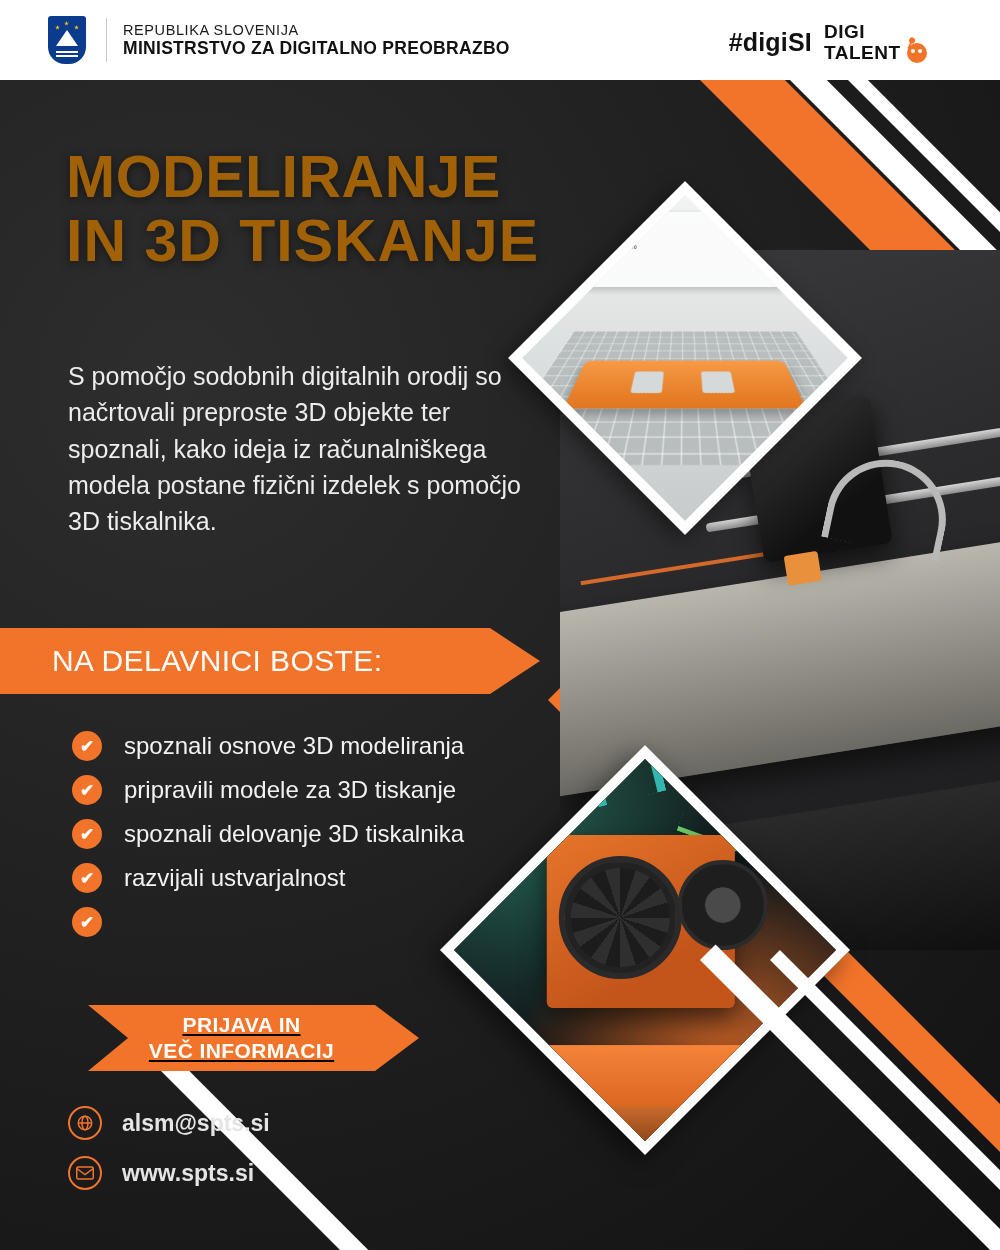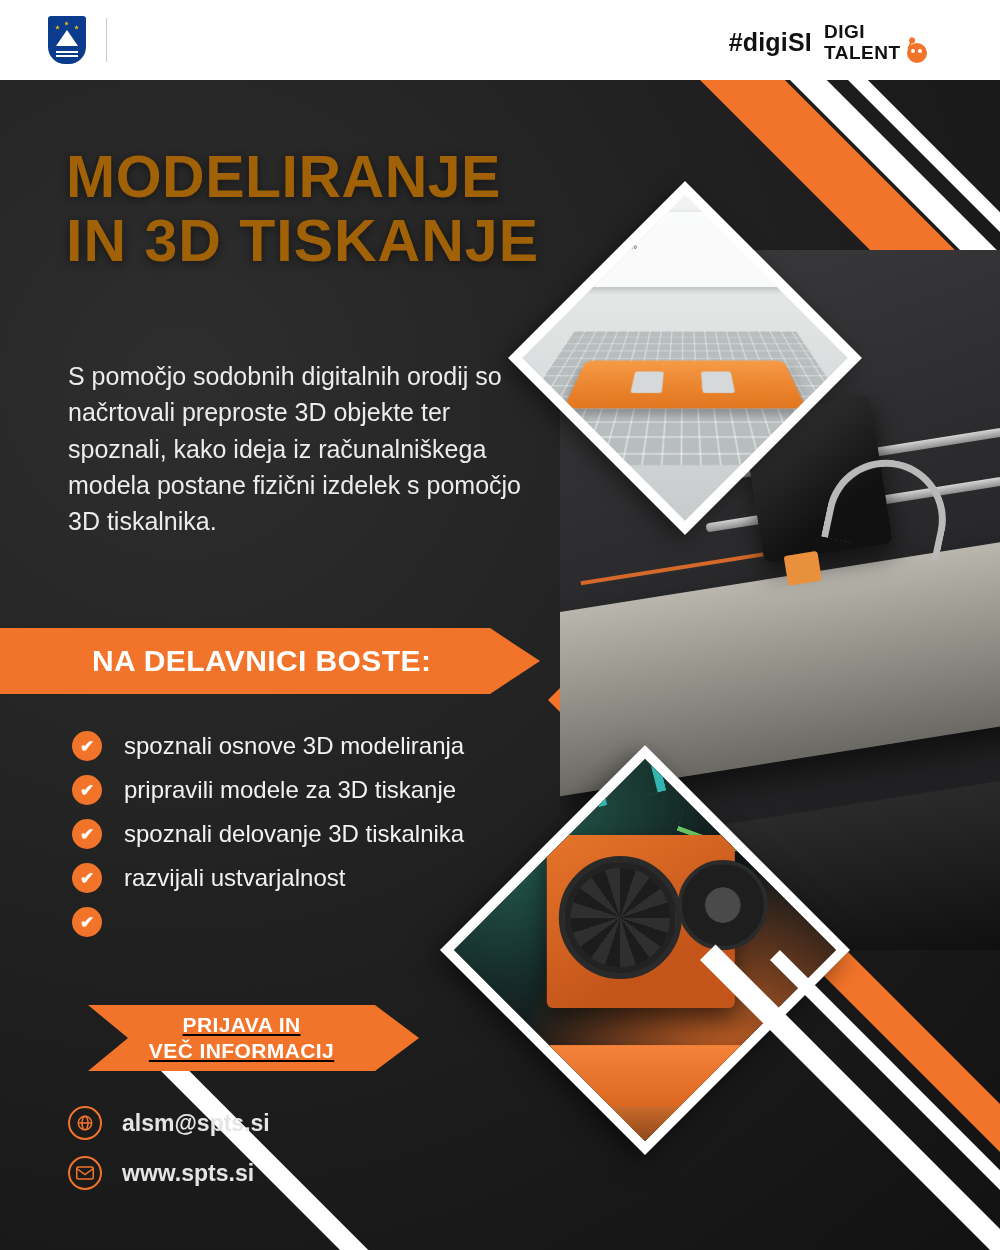--- a/index.html
+++ b/index.html
@@ -247,21 +247,21 @@
   }
 
   
   .banner {
     position:absolute; left:0; top:628px; width:540px; height:66px; z-index:22;
     background:#f2742a;
     clip-path:polygon(0 0, 490px 0, 540px 33px, 490px 66px, 0 66px);
     display:flex; align-items:center;
   }
   .banner span {
-    margin-left:92px; color:#fff; font-weight:bold; font-size:30px; letter-spacing:0.4px;
+    margin-left:52px; color:#fff; font-weight:normal; font-size:30px; letter-spacing:0.4px;
   }
 
   
   .list { position:absolute; left:72px; top:724px; z-index:22; }
   .list-item { display:flex; align-items:center; height:44px; margin-bottom:0px; }
   .check {
     width:30px; height:30px; border-radius:50%; background:#f2742a;
     display:flex; align-items:center; justify-content:center; flex:0 0 auto;
     color:#fff; font-size:17px; font-weight:bold; line-height:1;
   }
@@ -357,20 +357,24 @@
         <div class="coat-mount"></div>
         <div class="coat-waves"></div>
         <div class="coat-stars">
             <i></i>
             <i></i>
             <i></i>
           </div>
       </div>
     </div>
     <div class="header-divider"></div>
+    <div class="header-text">
+      <div class="l1">REPUBLIKA SLOVENIJA</div>
+      <div class="l2">MINISTRSTVO ZA DIGITALNO PREOBRAZBO</div>
+    </div>
     <div class="hashtag">#digiSI</div>
     <div class="digitalent">
       <div class="dt1">DIGI</div>
       <div class="dt-bot">
         <div class="dt2">TALENT</div>
         <div class="dt-robot">
             <span class="dt-ant"></span>
           </div>
       </div>
     </div>

